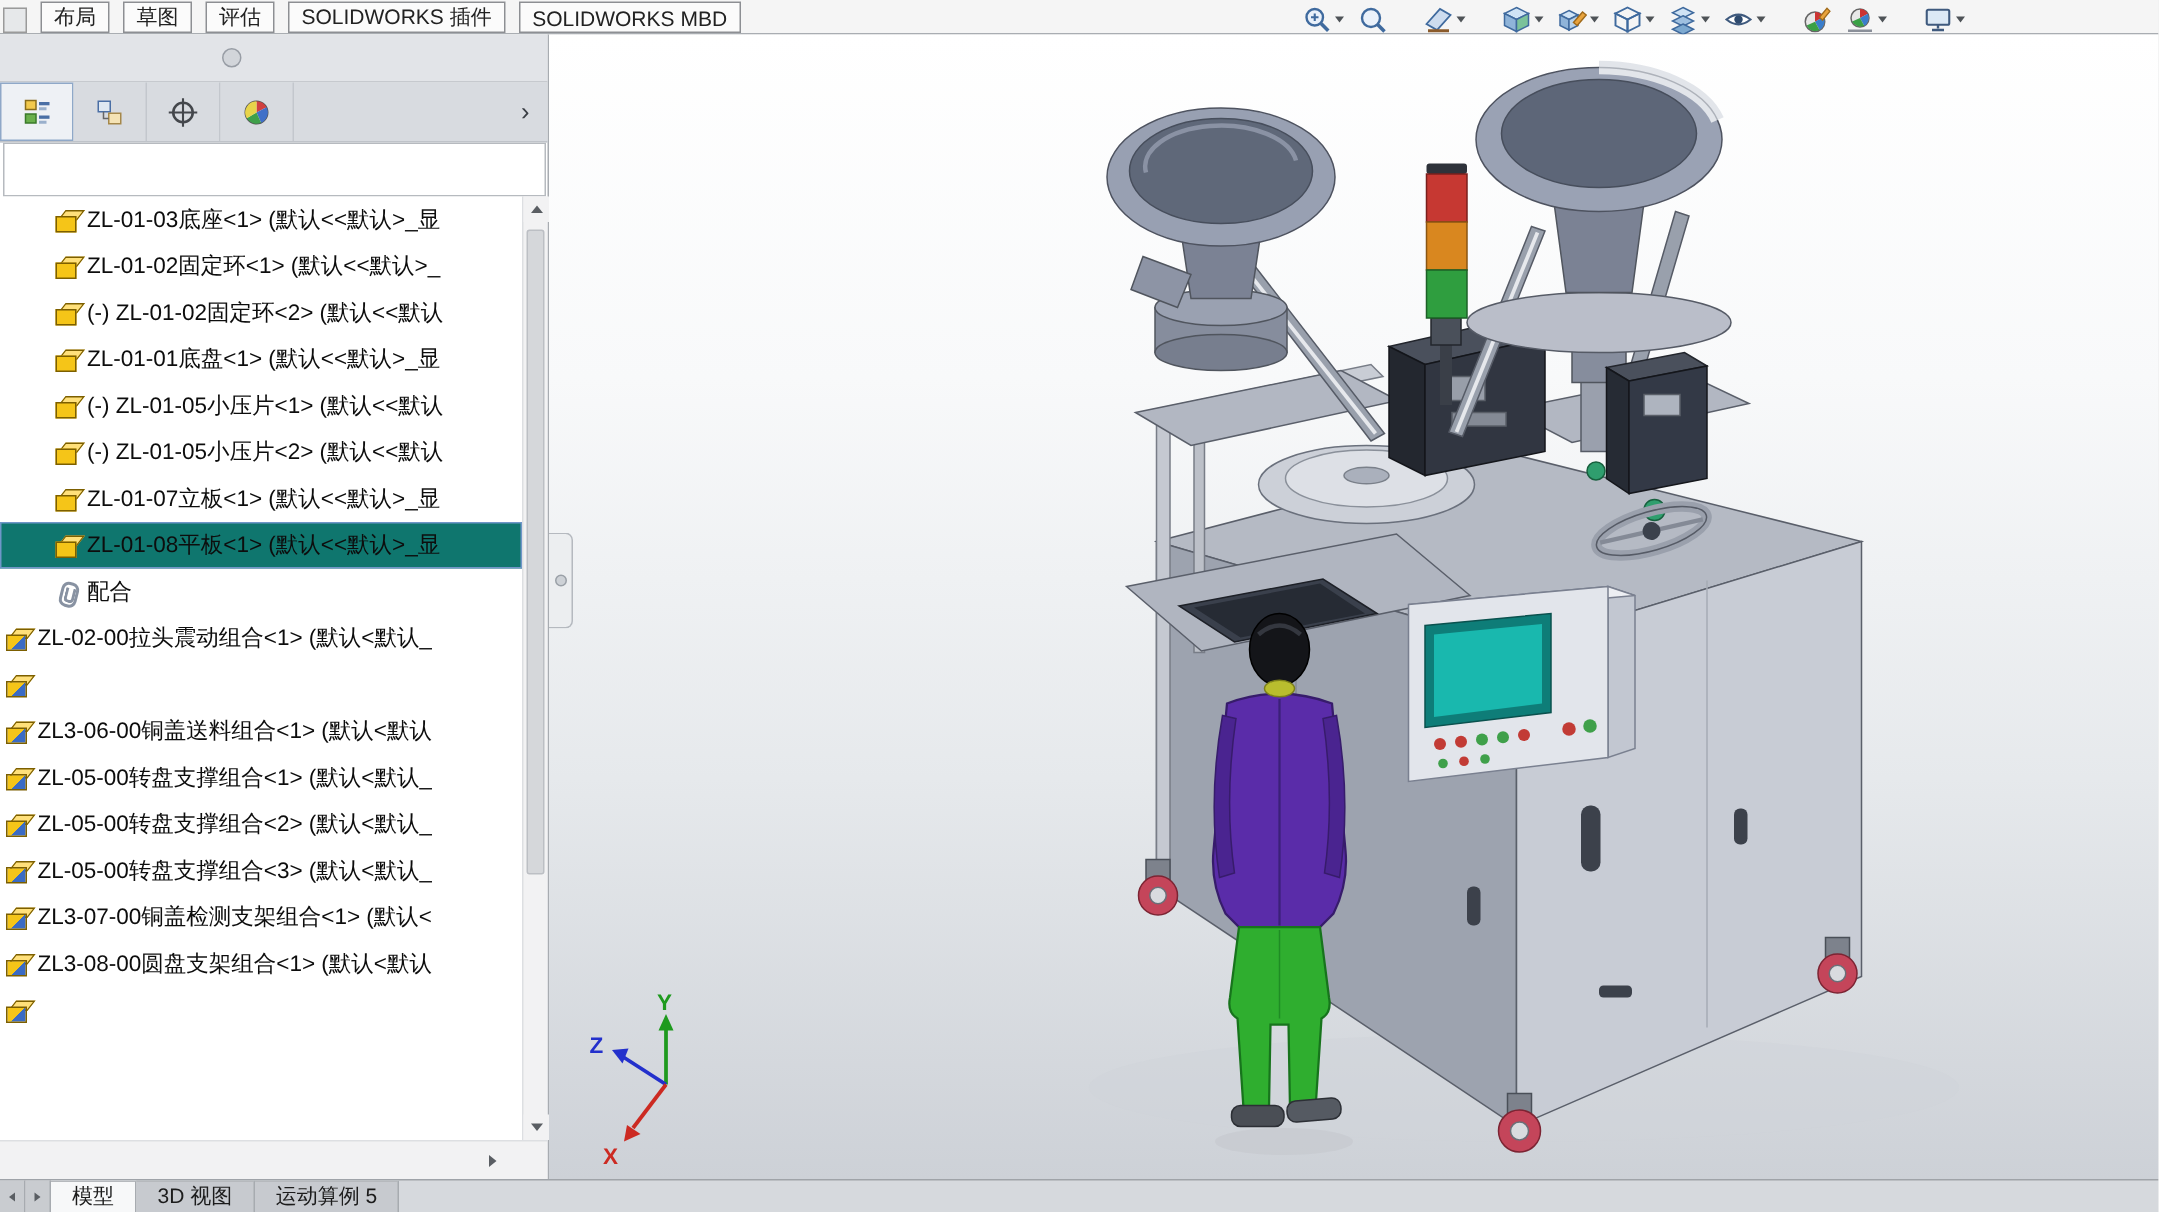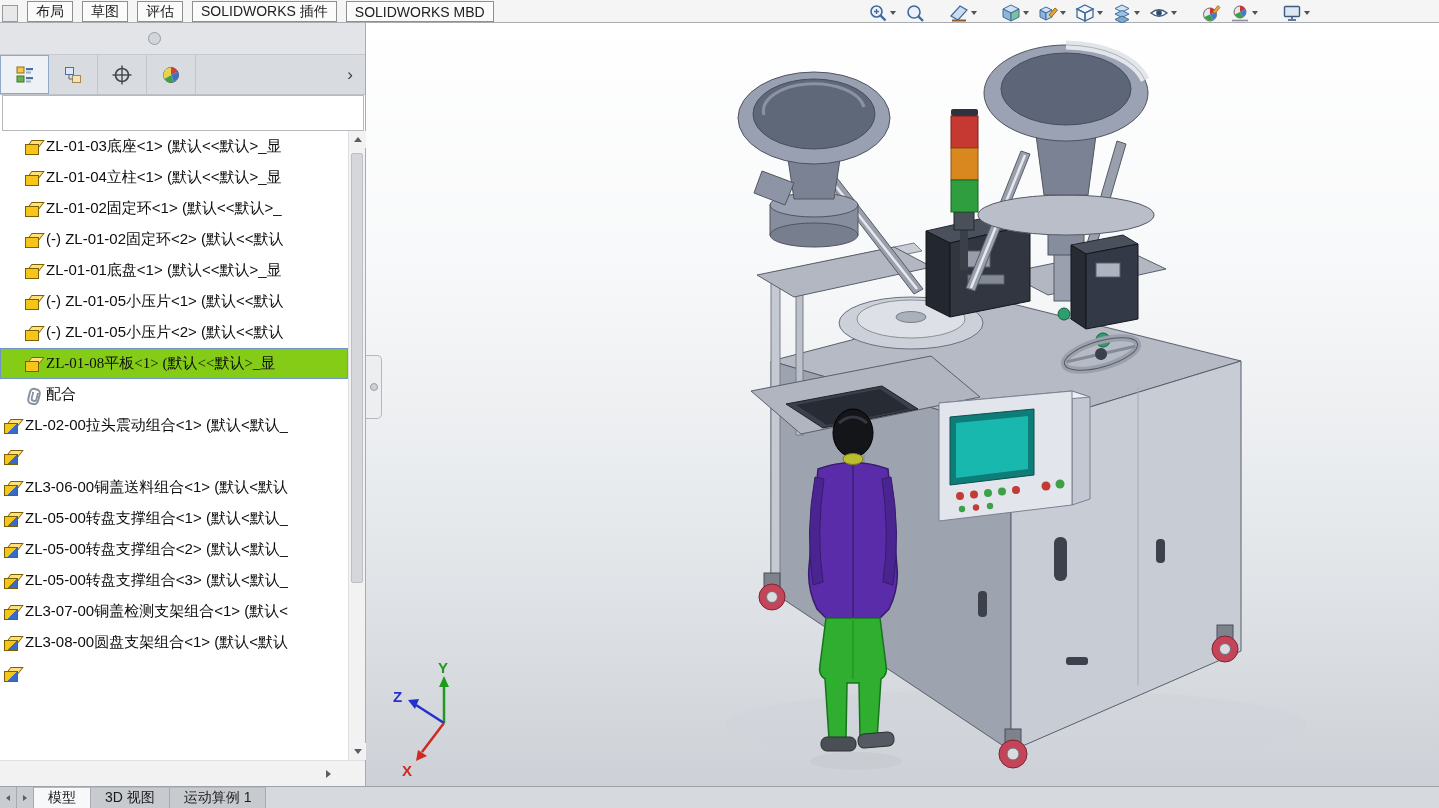--- a/index.html
+++ b/index.html
@@ -31,23 +31,23 @@
                 border-bottom:1px solid #bfc3c9; display:flex; }
   .panel-tab { width:49px; display:flex; align-items:center; justify-content:center;
                border-right:1px solid #c3c7cd; background:#d8dbe0; }
   .panel-tab.selected { background:#eef1f5; border:1px solid #8fa8c8; }
   .panel-chevron { position:absolute; right:6px; top:32px; height:40px; display:flex; align-items:center;
                    font-size:17px; color:#3a3e44; padding:0 6px; }
   .tree-filter { position:absolute; left:2px; top:72px; width:362px; height:36px; background:#ffffff;
                  border:1px solid #b6babf; }
   .tree { position:absolute; left:0; top:108px; right:17px; bottom:26px; overflow:hidden; background:#fff; }
   .tree-row { height:31px; display:flex; align-items:center; gap:5px; font-size:15px; color:#0d0d0d;
-              padding-left:24px; white-space:nowrap; }
+              padding-left:36px; white-space:nowrap; }
   .tree-row.indent-0 { padding-left:3px; }
-  .tree-row.selected { background:#84cc16; outline:1px solid #6f96c8; outline-offset:-1px;font-family:Liberation Serif, serif; }
+  .tree-row.selected { background:#0f766e; outline:1px solid #6f96c8; outline-offset:-1px; }
   .tree-label { overflow:hidden; }
   .tree-icon { position:relative; width:17px; height:16px; flex:0 0 17px; }
   .icon-part::after, .icon-assembly::after { content:""; position:absolute; left:1px; top:5px; width:12px; height:9px;
               background:#f5c518; border:1px solid #7c5f00; }
   .icon-part::before, .icon-assembly::before { content:""; position:absolute; left:5px; top:1px; width:11px; height:5px;
               background:#ffe07a; border:1px solid #7c5f00; transform:skewX(-38deg); }
   .icon-assembly::after { background:linear-gradient(135deg,#f5c518 55%,#3a6bc4 55%); }
   .icon-mates::before { content:""; position:absolute; left:4px; top:1px; width:8px; height:13px;
               border:2px solid #8892a2; border-radius:5px; transform:rotate(14deg); }
   .icon-mates::after { content:""; position:absolute; left:7px; top:5px; width:3px; height:8px;
@@ -252,24 +252,20 @@
 
     <div class="tree-filter"></div>
 
     <div class="tree">
 
         <div class="tree-row indent-1">
           <span class="tree-icon icon-part"></span>
           <span class="tree-label">ZL-01-03底座&lt;1&gt; (默认&lt;&lt;默认&gt;_显</span>
         </div>
 
-        <div class="tree-row indent-1">
-          <span class="tree-icon icon-part"></span>
-          <span class="tree-label">ZL-01-04立柱&lt;1&gt; (默认&lt;&lt;默认&gt;_显</span>
-        </div>
 
         <div class="tree-row indent-1">
           <span class="tree-icon icon-part"></span>
           <span class="tree-label">ZL-01-02固定环&lt;1&gt; (默认&lt;&lt;默认&gt;_</span>
         </div>
 
         <div class="tree-row indent-1">
           <span class="tree-icon icon-part"></span>
           <span class="tree-label">(-) ZL-01-02固定环&lt;2&gt; (默认&lt;&lt;默认</span>
         </div>
@@ -282,20 +278,24 @@
         <div class="tree-row indent-1">
           <span class="tree-icon icon-part"></span>
           <span class="tree-label">(-) ZL-01-05小压片&lt;1&gt; (默认&lt;&lt;默认</span>
         </div>
 
         <div class="tree-row indent-1">
           <span class="tree-icon icon-part"></span>
           <span class="tree-label">(-) ZL-01-05小压片&lt;2&gt; (默认&lt;&lt;默认</span>
         </div>
 
+        <div class="tree-row indent-1">
+          <span class="tree-icon icon-part"></span>
+          <span class="tree-label">ZL-01-07立板&lt;1&gt; (默认&lt;&lt;默认&gt;_显</span>
+        </div>
 
         <div class="tree-row selected indent-1">
           <span class="tree-icon icon-part"></span>
           <span class="tree-label">ZL-01-08平板&lt;1&gt; (默认&lt;&lt;默认&gt;_显</span>
         </div>
 
         <div class="tree-row indent-1">
           <span class="tree-icon icon-mates"></span>
           <span class="tree-label">配合</span>
         </div>
@@ -535,17 +535,17 @@
         <i class="tri-left"></i>
       </div>
     <div class="tab-nav">
         <i class="tri-right-sm"></i>
       </div>
 
       <div class="model-tab active">模型</div>
 
       <div class="model-tab">3D 视图</div>
 
-      <div class="model-tab">运动算例 1</div>
+      <div class="model-tab">运动算例 5</div>
 
   </footer>
 
 </div>
 
 </body></html>

